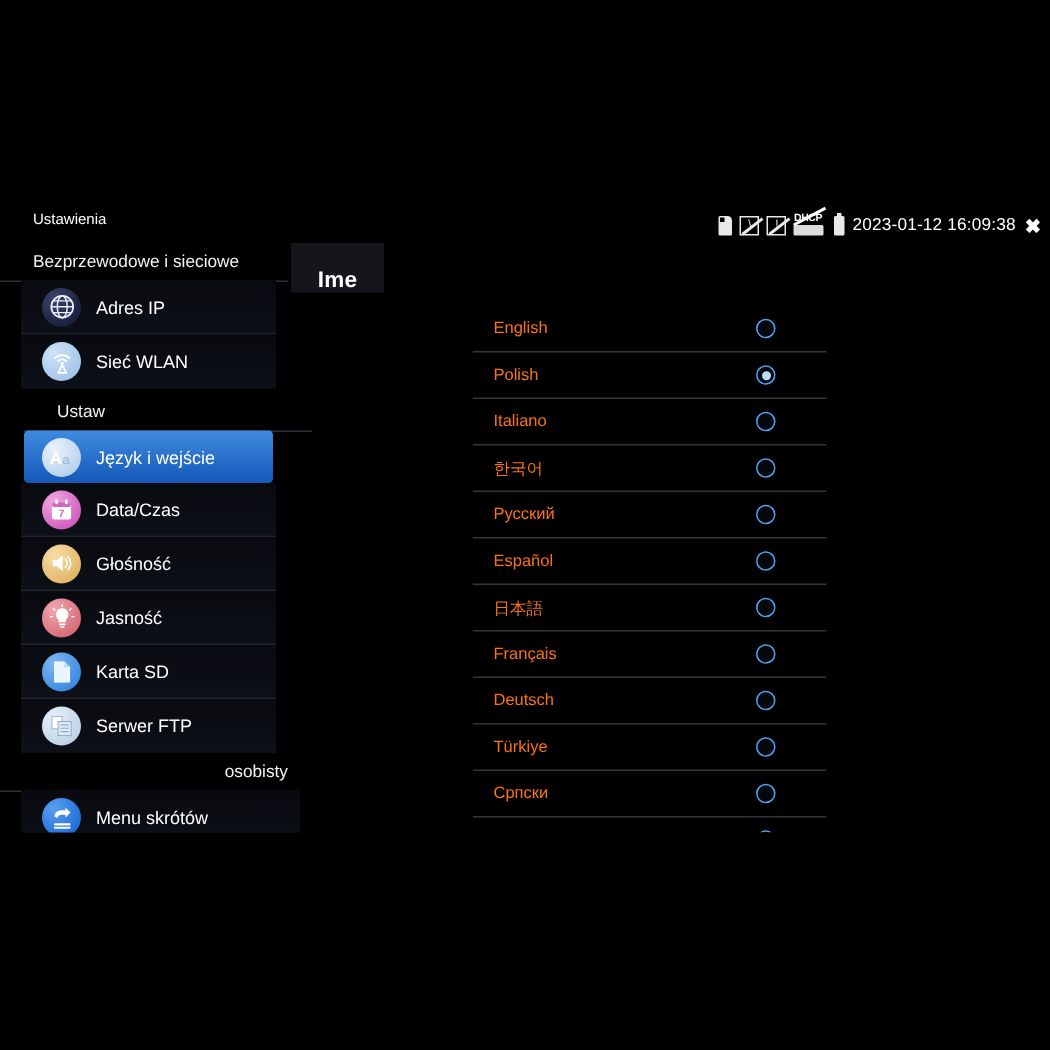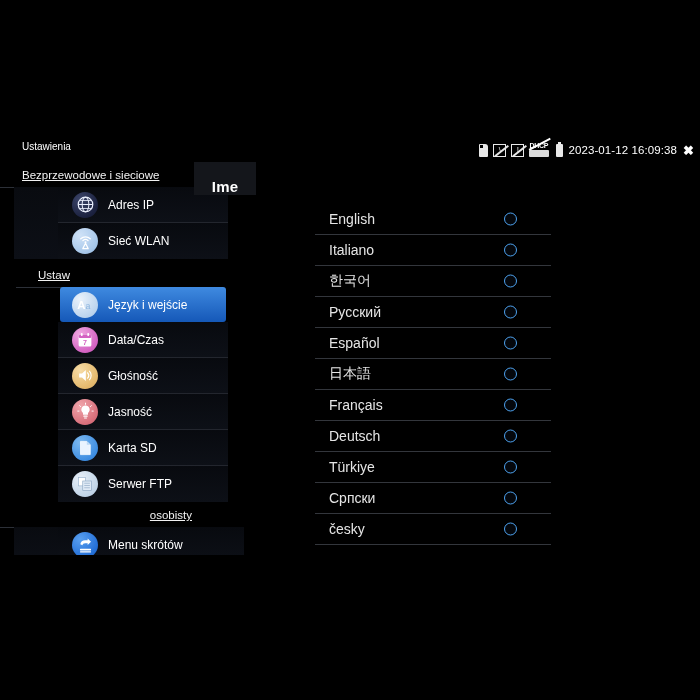--- a/index.html
+++ b/index.html
@@ -153,26 +153,24 @@
     font-size: 10px;
   }
   .section-head {
     color: #f2f2f2;
     font-size: 11.5px;
     padding-left: 22px;
     height: 24px;
     line-height: 24px;
     border-bottom: 1px solid #2c3038;
     margin: 0 14px 0 0;
-    text-decoration: underline;
   }
   .group {
     background: linear-gradient(180deg,#090b10 0%, #0c0f16 100%);
     margin-right: 0px;
-    padding-left: 44px;
   }
   .nav-item {
     position: relative;
     height: 36px;
     display: flex;
     align-items: center;
     padding-left: 14px;
     border-bottom: 1px solid #23262e;
     box-sizing: border-box;
     background: linear-gradient(180deg,#080a0f 0%,#0d1017 100%);
@@ -253,22 +251,22 @@
   }
   .lang-row {
     position: relative;
     height: 30px;
     display: flex;
     align-items: center;
     border-bottom: 1px solid #33363c;
     cursor: pointer;
   }
   .lang-name {
-    color: #e5e5e5;
-    font-size: 14px;
+    color: #f97316;
+    font-size: 11px;
     padding-left: 14px;
     white-space: nowrap;
   }
   .radio {
     position: absolute;
     right: 34px;
     top: 50%;
     transform: translateY(-50%);
     width: 13px;
     height: 13px;
@@ -446,20 +444,24 @@
       <div id="tab-ime">
         <span>Ime</span>
       </div>
 
       <div id="lang-list">
           <div class="lang-row">
             <span class="lang-name">English</span>
             <span class="radio"></span>
           </div>
           <div class="lang-row">
+            <span class="lang-name">Polish</span>
+            <span class="radio on"></span>
+          </div>
+          <div class="lang-row">
             <span class="lang-name">Italiano</span>
             <span class="radio"></span>
           </div>
           <div class="lang-row">
             <span class="lang-name">한국어</span>
             <span class="radio"></span>
           </div>
           <div class="lang-row">
             <span class="lang-name">Русский</span>
             <span class="radio"></span>

